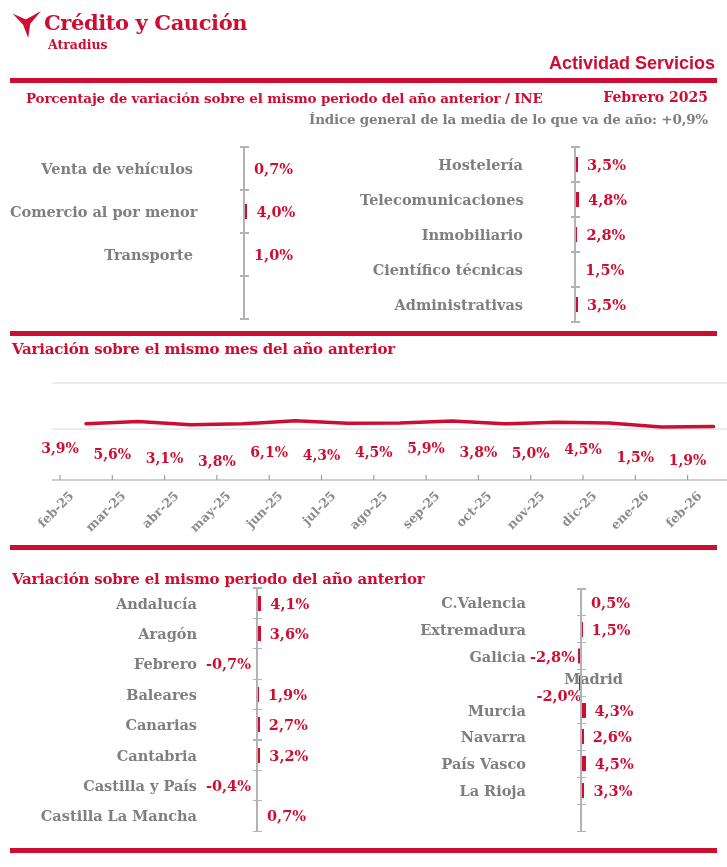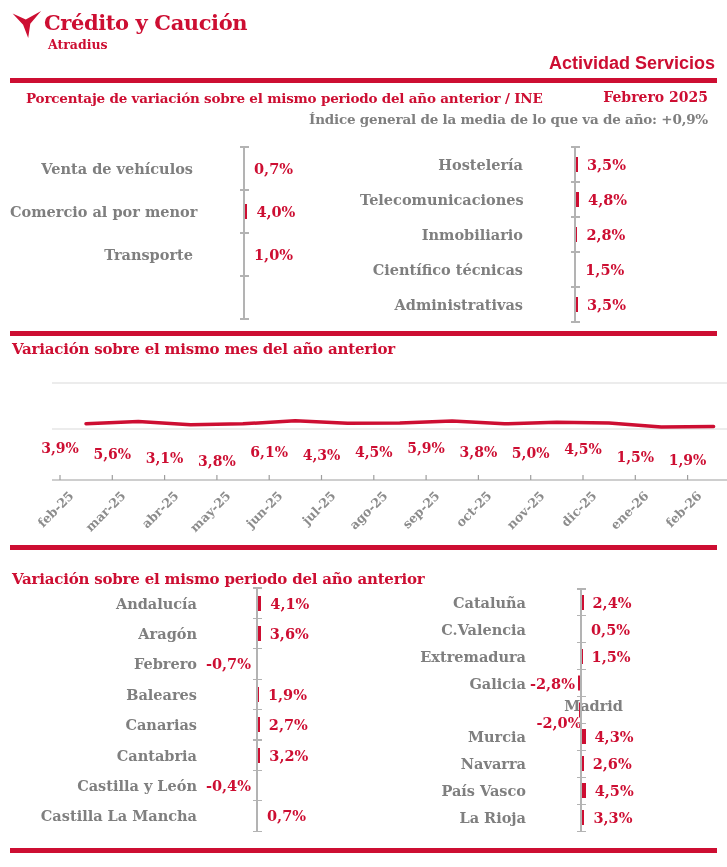--- a/index.html
+++ b/index.html
@@ -215,21 +215,21 @@
     </div>
     <div class="brow" style="height: 30.4px;">
       <div class="blabel" style="width: 187px;">Cantabria</div>
       <div class="bnegzone" style="width: 60px;"></div>
       <div class="bposzone">
         <div class="bar" style="width: 3.36px;"></div>
         <div class="bposval">3,2%</div>
       </div>
     </div>
     <div class="brow" style="height: 30.4px;">
-      <div class="blabel" style="width: 187px;">Castilla y León</div>
+      <div class="blabel" style="width: 187px;">Castilla y País</div>
       <div class="bnegzone" style="width: 60px;">-0,4%</div>
       <div class="bposzone"></div>
       <div class="bar neg" style="width: 1px; left: 246px;"></div>
     </div>
     <div class="brow" style="height: 30.4px;">
       <div class="blabel" style="width: 187px;">Castilla La Mancha</div>
       <div class="bnegzone" style="width: 60px;"></div>
       <div class="bposzone">
         <div class="bar" style="width: 1px;"></div>
         <div class="bposval">0,7%</div>
@@ -241,28 +241,20 @@
     <div class="tick" style="left: 242.5px; top: 60.2px;"></div>
     <div class="tick" style="left: 242.5px; top: 90.6px;"></div>
     <div class="tick" style="left: 242.5px; top: 121px;"></div>
     <div class="tick" style="left: 242.5px; top: 151.4px;"></div>
     <div class="tick" style="left: 242.5px; top: 181.8px;"></div>
     <div class="tick" style="left: 242.5px; top: 212.2px;"></div>
     <div class="tick" style="left: 242.5px; top: 242.6px;"></div>
   </div>
 <div class="bargroup" style="left:400px;top:589px;width:320px;">
     <div class="brow" style="height: 26.9px;">
-      <div class="blabel" style="width: 126px;">Cataluña</div>
-      <div class="bnegzone" style="width: 55px;"></div>
-      <div class="bposzone">
-        <div class="bar" style="width: 2.52px;"></div>
-        <div class="bposval">2,4%</div>
-      </div>
-    </div>
-    <div class="brow" style="height: 26.9px;">
       <div class="blabel" style="width: 126px;">C.Valencia</div>
       <div class="bnegzone" style="width: 55px;"></div>
       <div class="bposzone">
         <div class="bar" style="width: 1px;"></div>
         <div class="bposval">0,5%</div>
       </div>
     </div>
     <div class="brow" style="height: 26.9px;">
       <div class="blabel" style="width: 126px;">Extremadura</div>
       <div class="bnegzone" style="width: 55px;"></div>

